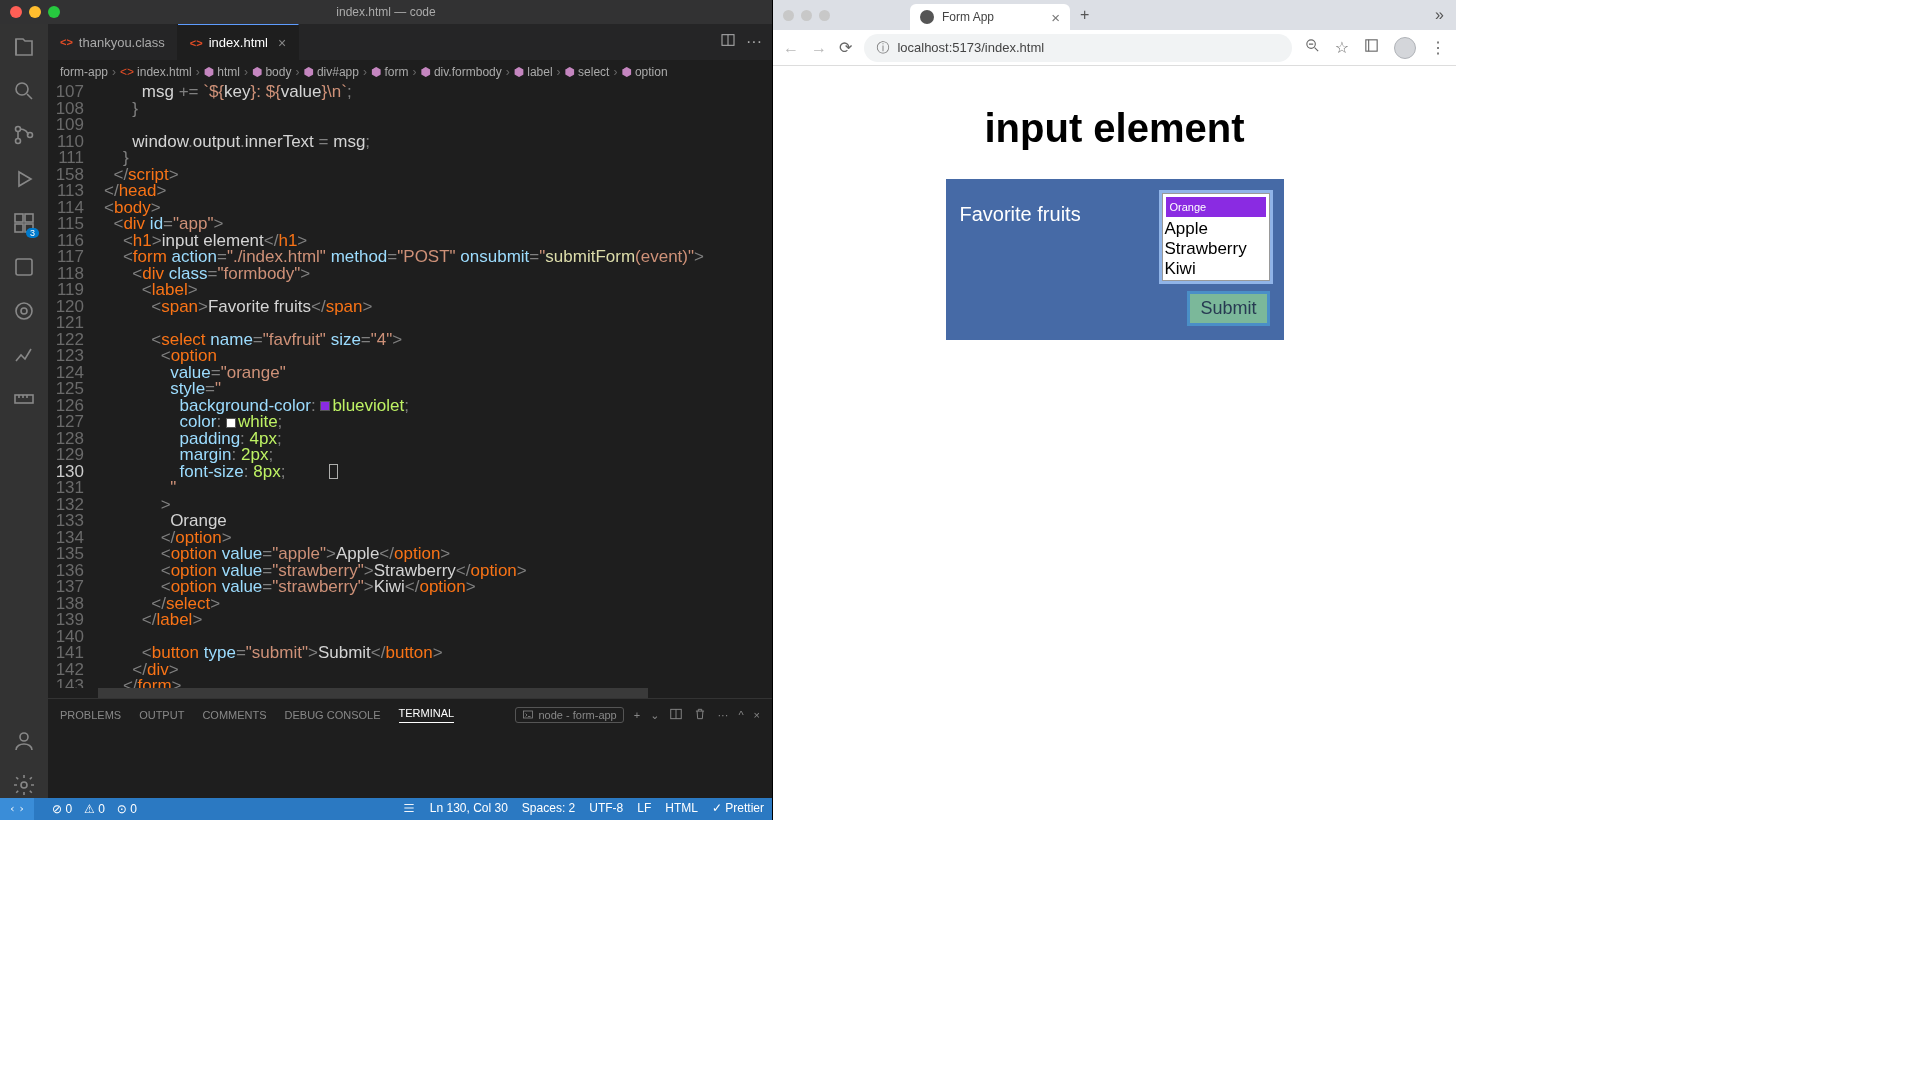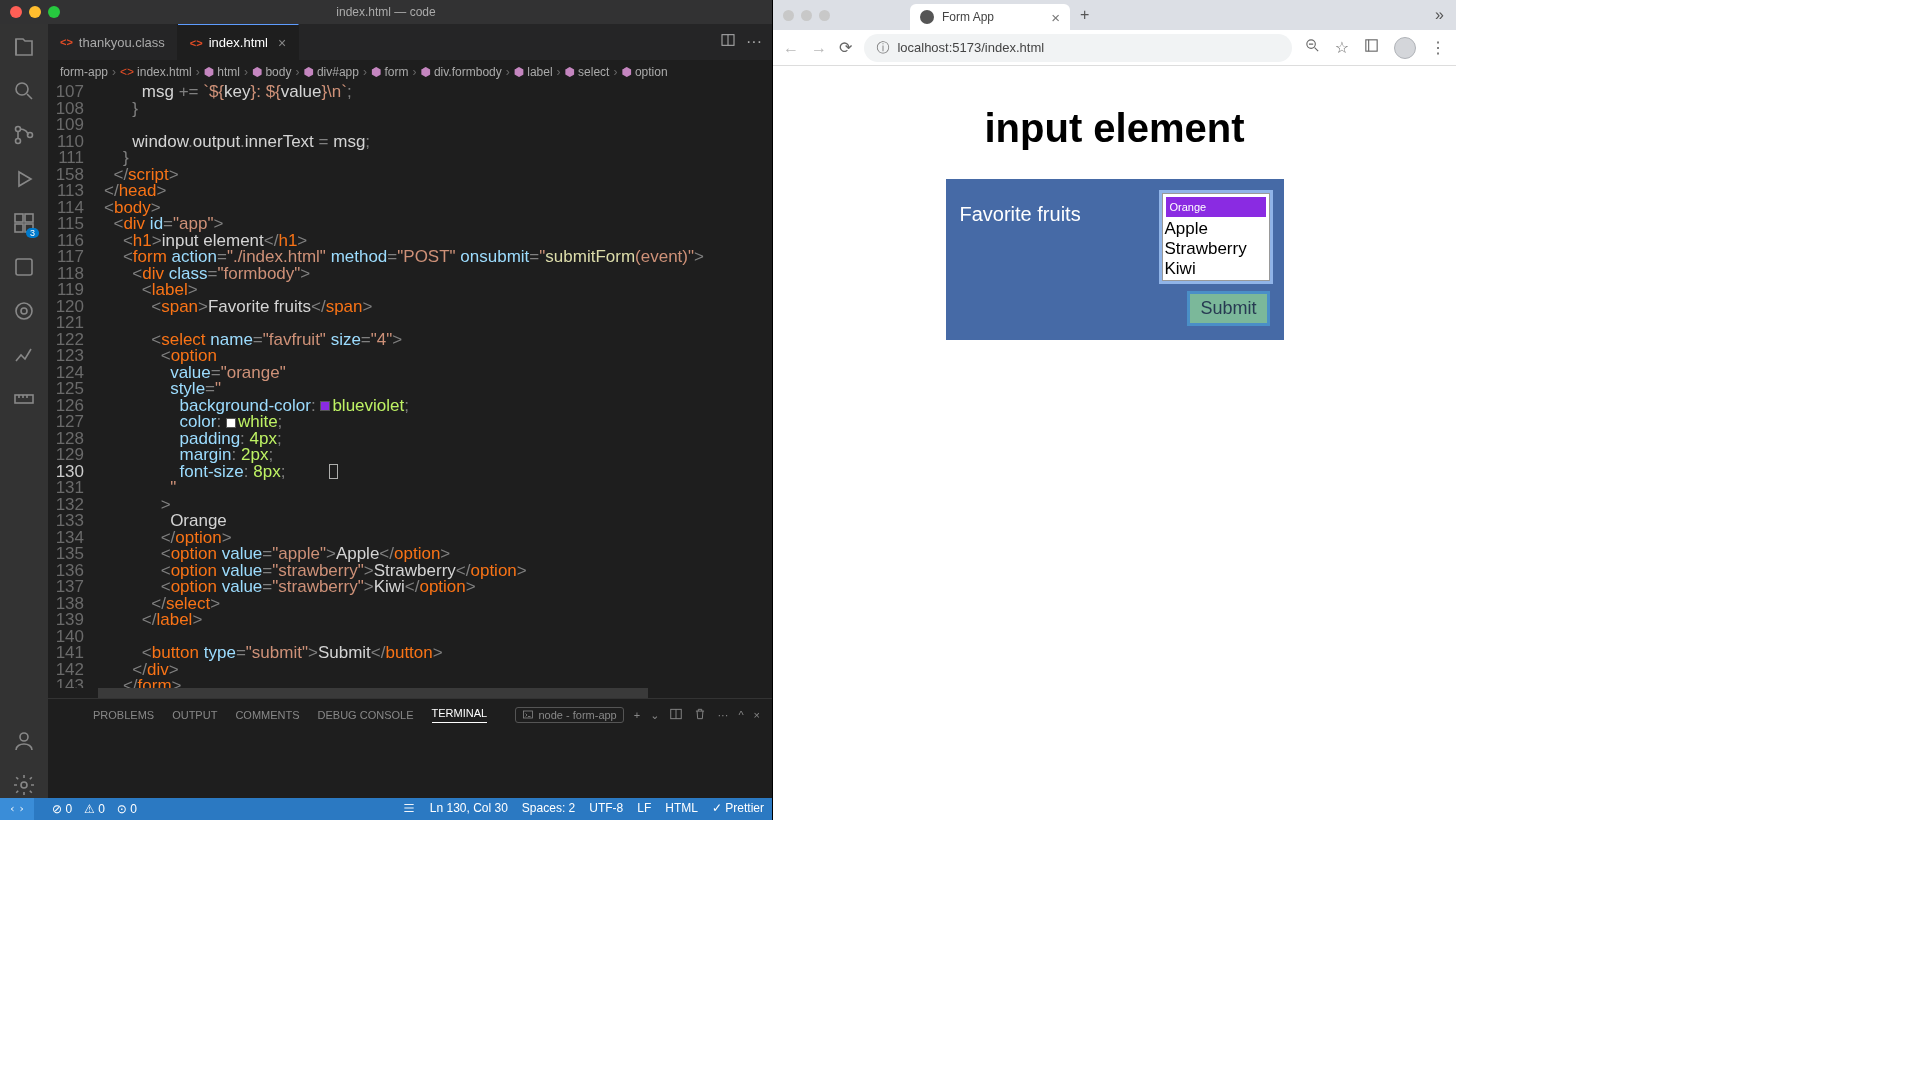--- a/index.html
+++ b/index.html
@@ -38,21 +38,21 @@
   .gutter .ln.active { color: #ccc; }
   .code { flex: 1; white-space: pre; padding-left: 6px; position: relative; }
   .cursor { position: absolute; width: 9px; height: 15px; border-left: 1px solid #aeafad; border-right: 1px solid #aeafad; border-top: 1px solid #aeafad; border-bottom: 1px solid #aeafad; top: 380px; left: 231px; }
   
   .t { color: #f97316; } .a { color: #9cdcfe; } .s { color: #ce9178; } .p { color: #808080; } .v { color: #d4d4d4; } .f { color: #dcdcaa; } .c { color: #bef264; }
   .colorbox { display:inline-block; width:10px; height:10px; vertical-align: middle; margin-right:2px; border:1px solid #555;}
   
   .hscroll { height: 10px; background: #1e1e1e; position: relative; }
   .hscroll .thumb { position: absolute; height: 10px; background: #3a3a3a; left: 50px; width: 550px; }
   
-  .panel { height: 100px; border-top: 1px solid #333; background: #1e1e1e; display: flex; flex-direction: column; padding-left: 33px; }
+  .panel { height: 100px; border-top: 1px solid #333; background: #1e1e1e; display: flex; flex-direction: column; }
   .panel-tabs { height: 32px; display: flex; align-items: center; padding: 0 12px; gap: 18px; font-size: 11px; color: #888; }
   .panel-tabs .ptab.active { color: #fff; border-bottom: 1px solid #fff; padding-bottom: 3px; }
   .panel-tabs .right { margin-left: auto; display: flex; align-items: center; gap: 10px; }
   .terminal { flex: 1; padding: 4px 12px; font-family: Menlo, monospace; font-size: 12px; color: #ccc; }
   .terminal .time { color: #888; } .terminal .vite { color: #5bb3ff; font-weight: bold; } .terminal .x93 { color: #888; }
   
   .statusbar { height: 22px; background: #2b79c2; color: #fff; display: flex; align-items: center; font-size: 12px; padding: 0 8px; gap: 14px; }
   .statusbar .left { display: flex; gap: 12px; align-items: center;}
   .statusbar .rightside { margin-left: auto; display: flex; gap: 14px; }
   .statusbar .remote { background:#3a8dd8; height:22px; width:34px; display:flex;align-items:center;justify-content:center; margin: 0 4px 0 -8px;}

